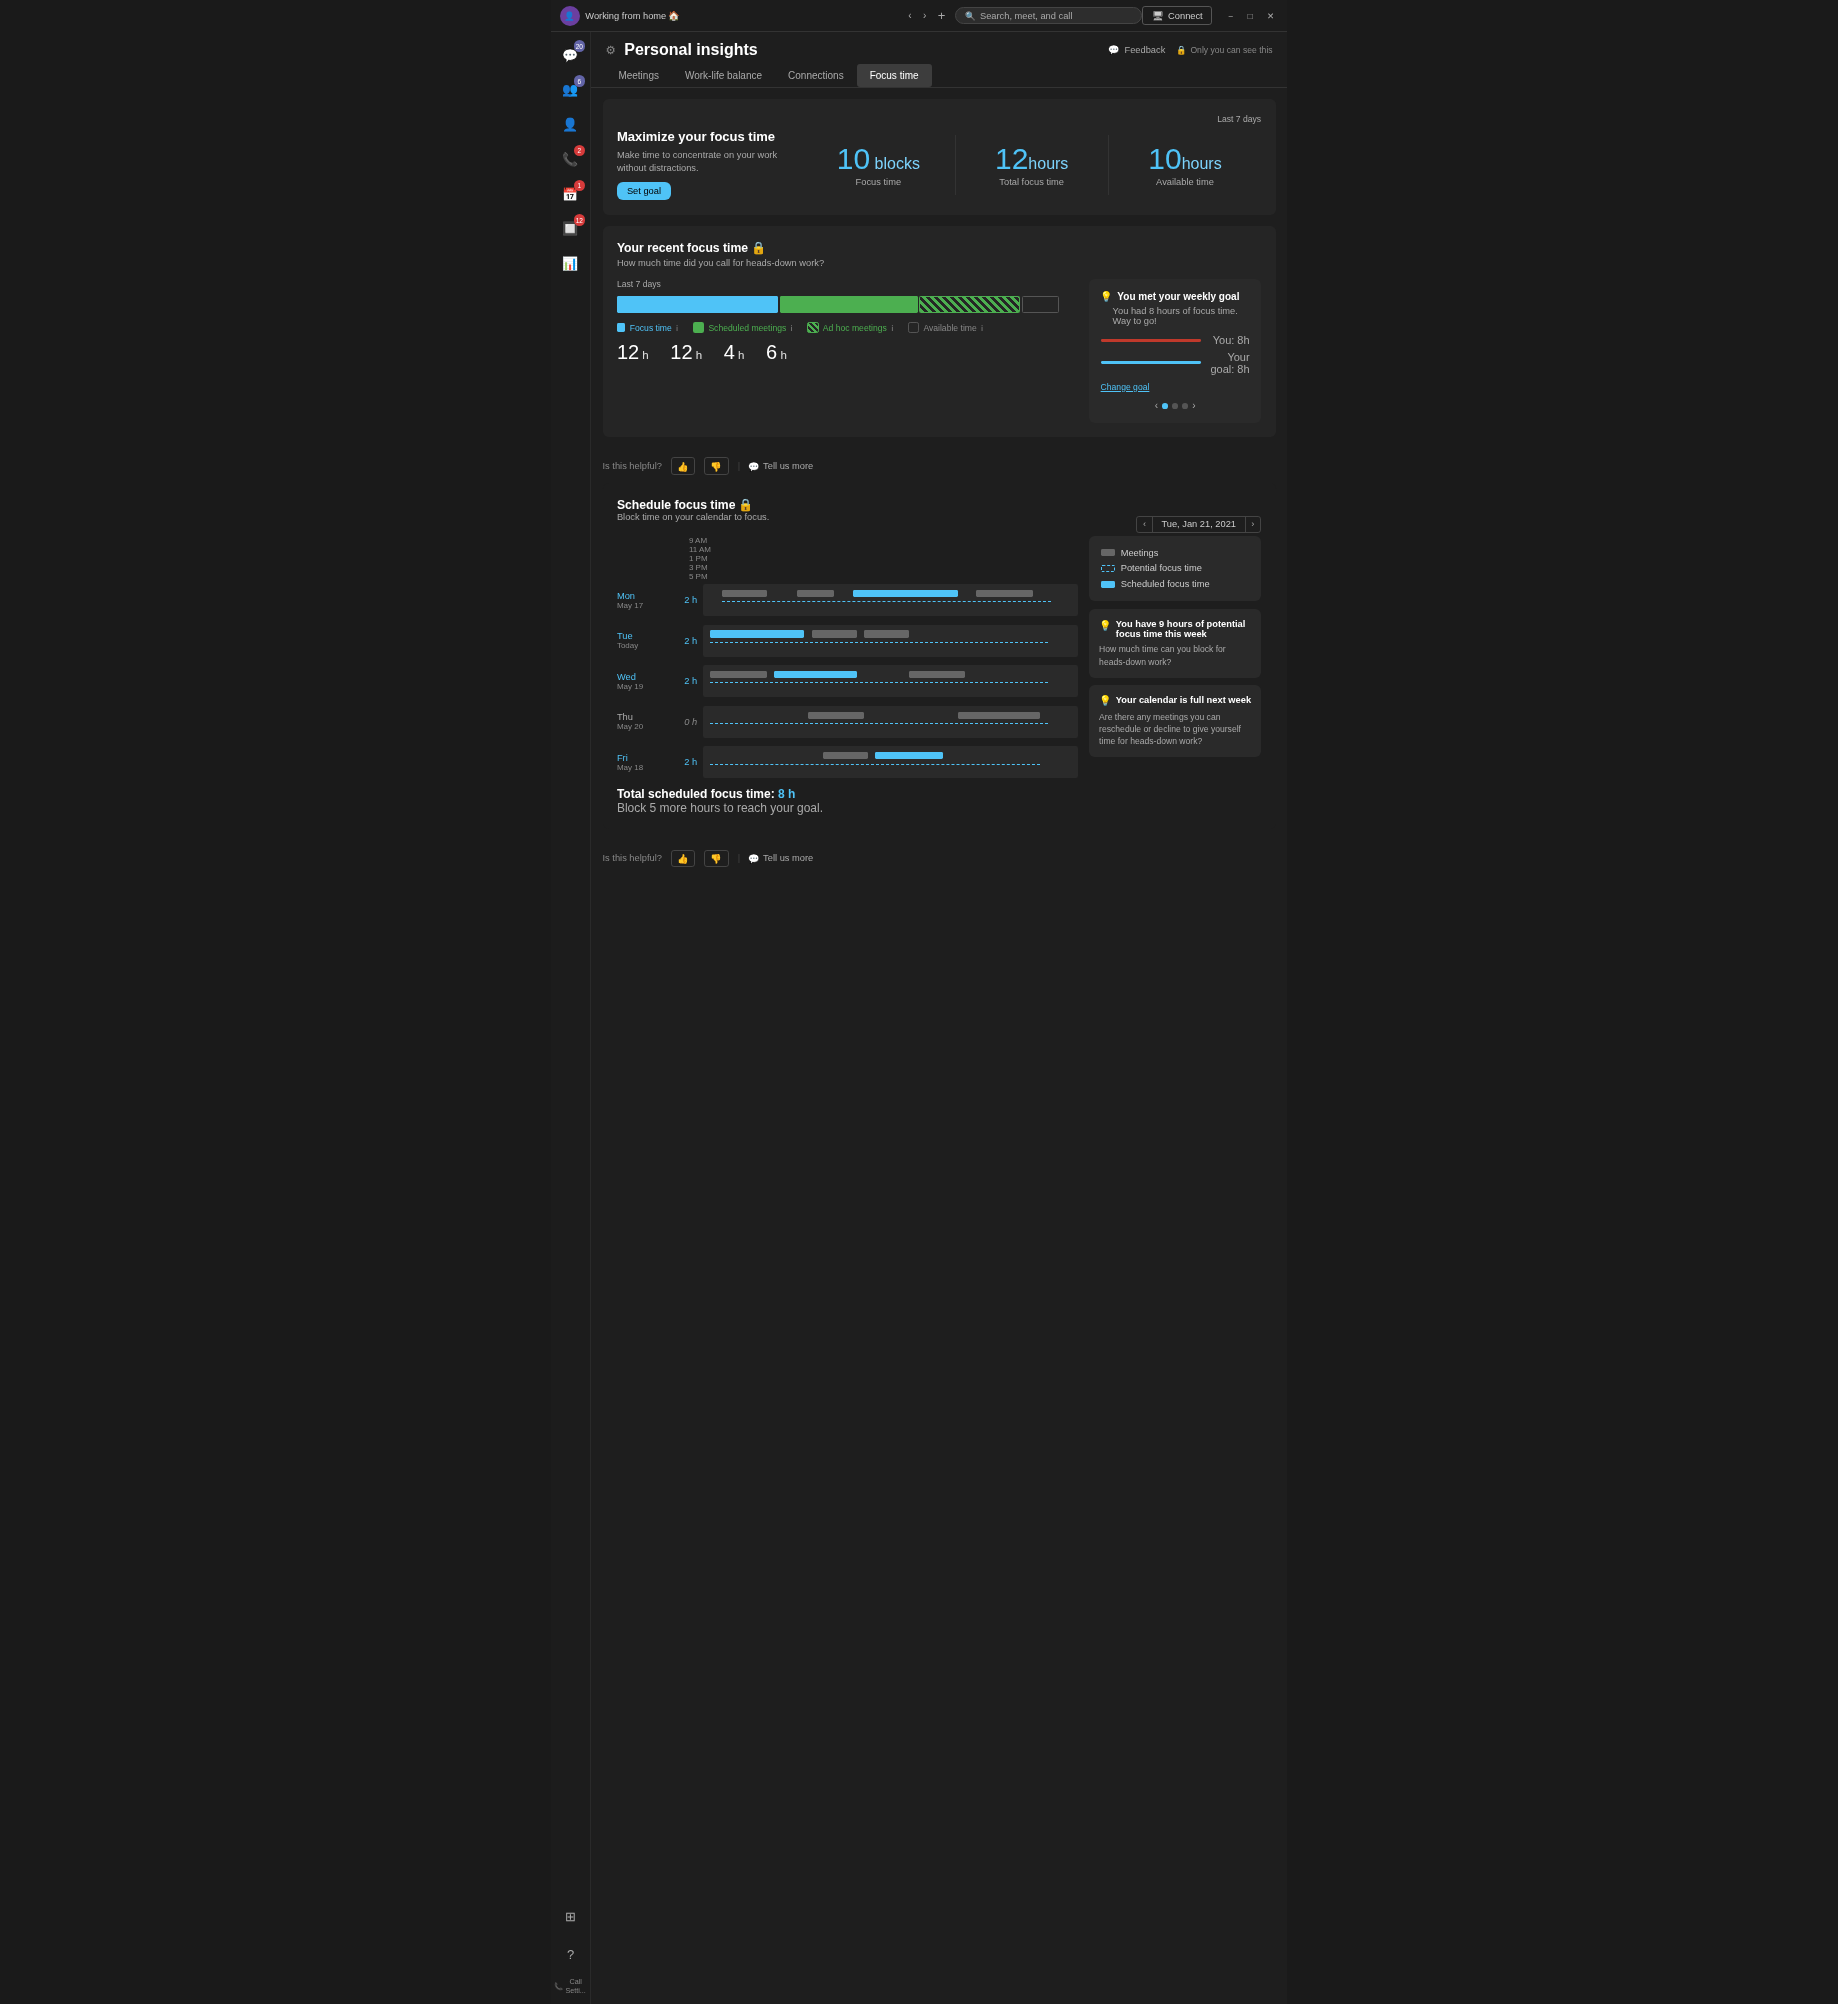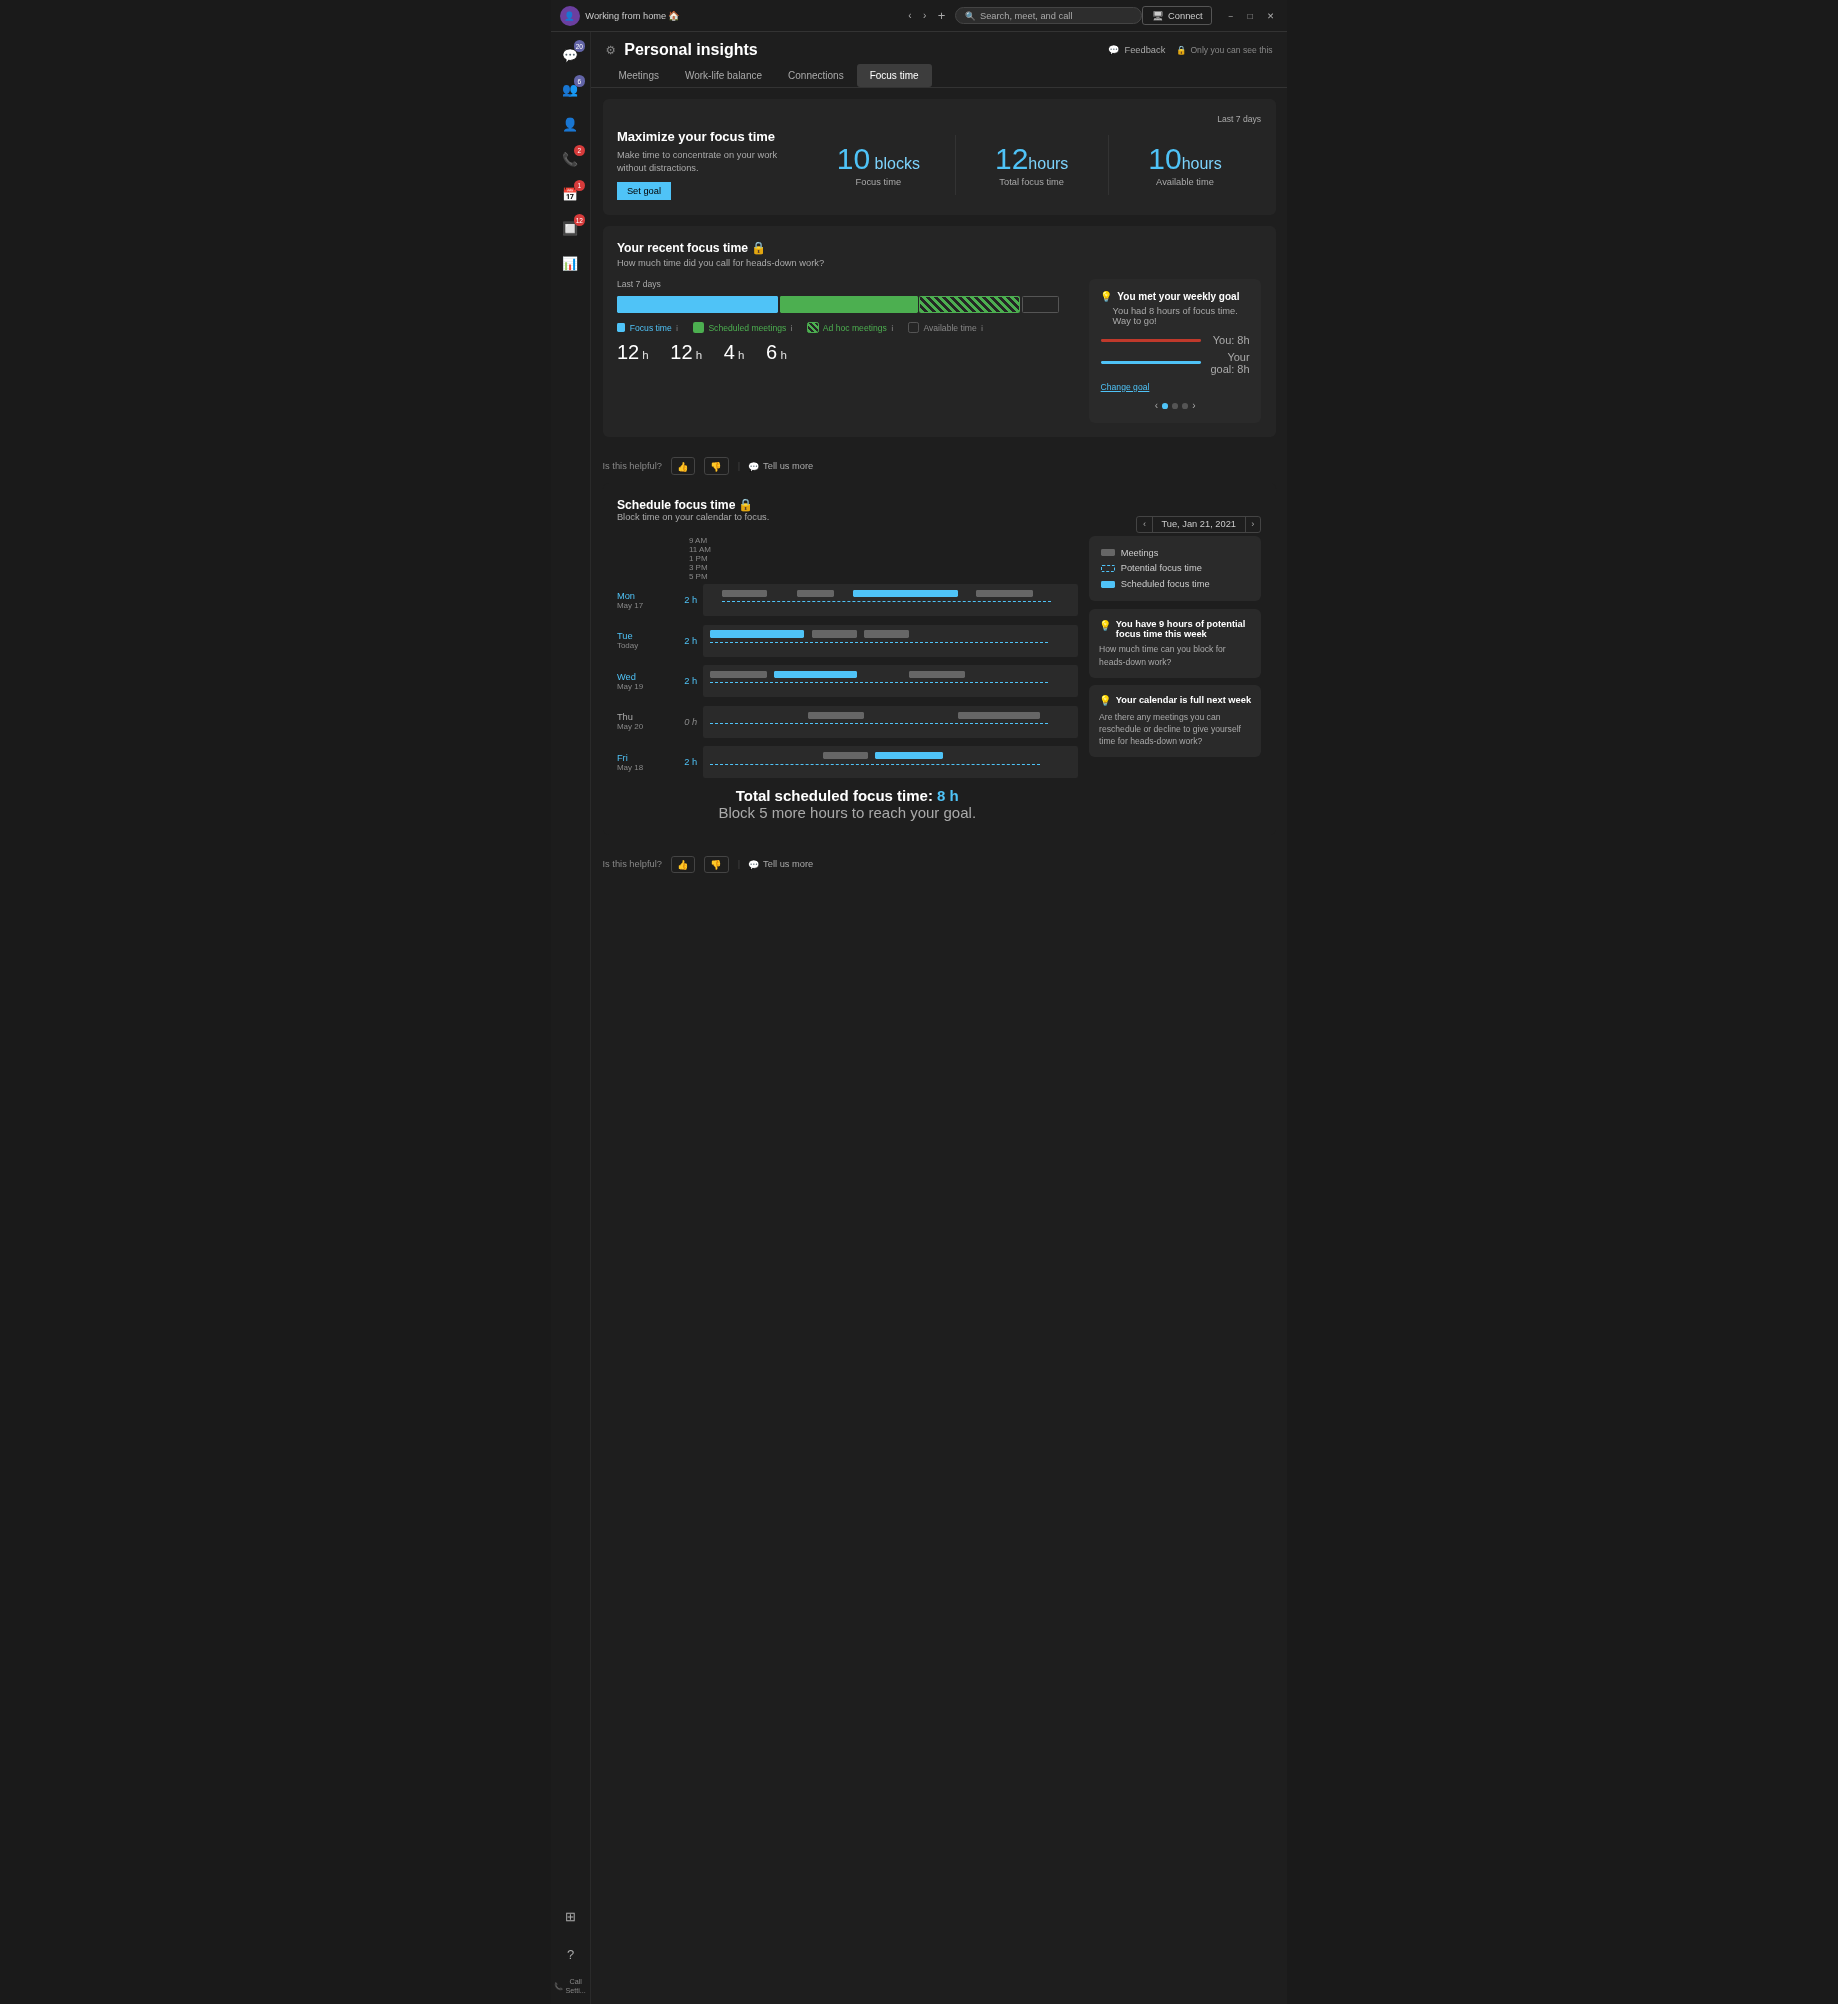--- a/index.html
+++ b/index.html
@@ -161,21 +161,21 @@
       border-right: 0.7px solid #333;
     }
     .stat-big { font-size: 30px; font-weight: 300; color: #4fc3f7; }
     .stat-unit { font-size: 16px; color: #7dd3fc; }
     .stat-label { font-size: 9.3px; color: #aaa; margin-top: 1.4px; }
     .stat-intro { flex: 1.5; }
     .stat-intro h2 { font-size: 13px; font-weight: 600; color: #fff; margin-bottom: 4.3px; }
     .stat-intro p { font-size: 9.3px; color: #aaa; line-height: 1.4; }
     .set-goal-btn {
       background: #4fc3f7; color: #000; border: none;
-      border-radius: 0; padding: 4.3px 10px;
+      border-radius: 6px; padding: 4.3px 10px;
       font-size: 9.3px; cursor: pointer; margin-top: 7.2px;
       font-weight: 500;
     }
 
     .last-7-days { font-size: 8.6px; color: #aaa; text-align: right; margin-bottom: 5.7px; }
 
     
     .section-title { font-size: 12.2px; font-weight: 600; color: #fff; margin-bottom: 2.9px; }
     .section-subtitle { font-size: 9.3px; color: #aaa; margin-bottom: 11.5px; }
 
@@ -325,21 +325,21 @@
     .insight-card {
       background: #2a2a2a; border-radius: 5.7px; padding: 10px;
       margin-bottom: 7.2px;
     }
     .insight-title { font-size: 9.3px; font-weight: 600; color: #fff; margin-bottom: 4.3px; display: flex; align-items: flex-start; gap: 4.3px; }
     .insight-text { font-size: 8.6px; color: #aaa; line-height: 1.4; }
     .bulb-icon { font-size: 10px; margin-top: 0.7px; }
 
     
     .total-scheduled {
-      font-size: 15px; color: #aaa; margin-top: 3px; text-align: center;
+      font-size: 12px; color: #aaa; margin-top: 3px;
     }
     .total-scheduled strong { color: #fff; }
     .total-hours { color: #4fc3f7; font-weight: 600; }
 
     
     ::-webkit-scrollbar { width: 4.3px; }
     ::-webkit-scrollbar-track { background: #1a1a1a; }
     ::-webkit-scrollbar-thumb { background: #444; border-radius: 2.2px; }
   </style>
 </head>

